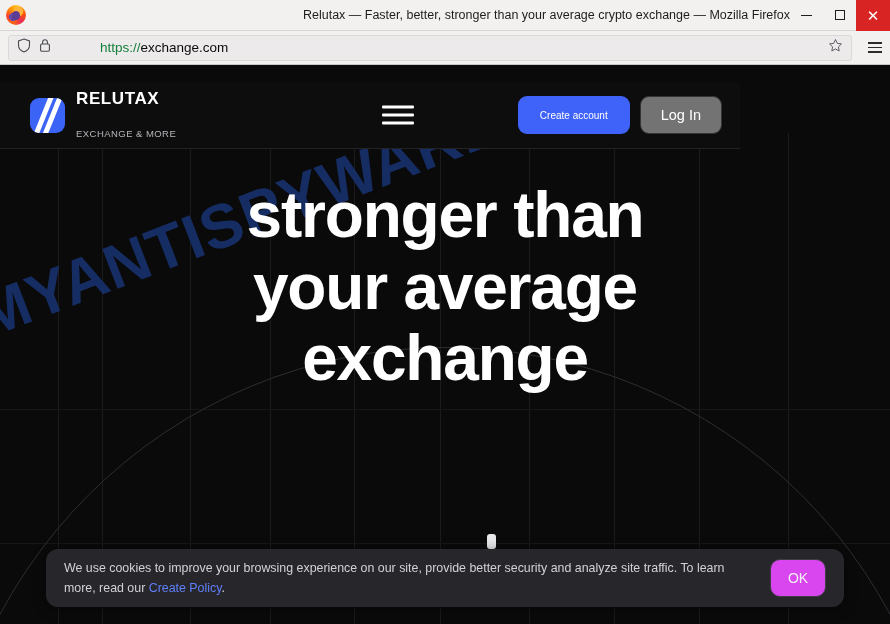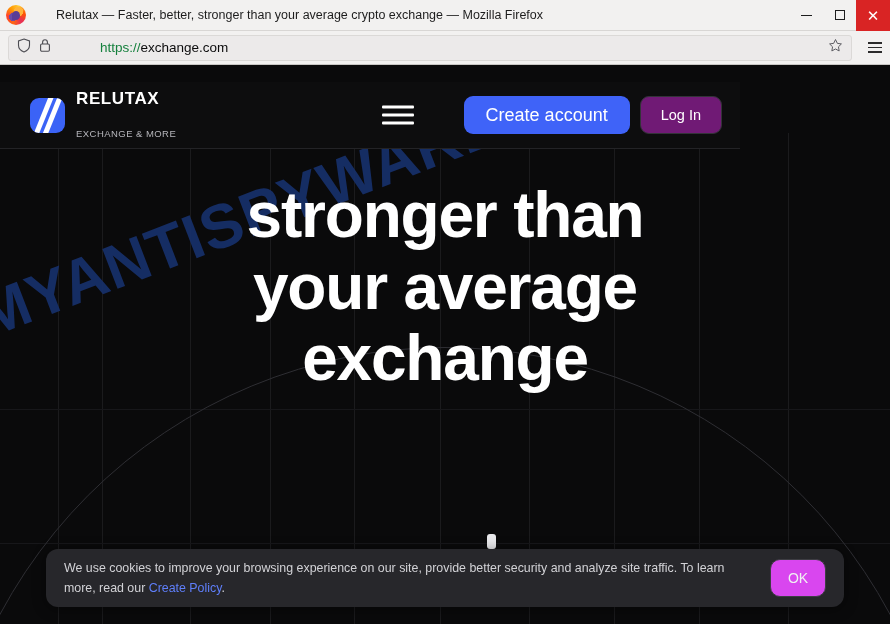--- a/index.html
+++ b/index.html
@@ -25,21 +25,21 @@
       radial-gradient(circle at 62% 34%, #ffb33a 0 26%, rgba(255,179,58,0) 27%),
       conic-gradient(from 200deg at 50% 50%, #ff6611, #ff3d2e, #ff9500, #ffcc33, #ff5500, #e62e58, #ff6611);
     position: relative;
   }
   .ff-logo::after {
     content: ""; position: absolute; left: 29%; top: 30%;
     width: 42%; height: 45%; border-radius: 50% 50% 50% 10%;
     background: #5b3d96;
   }
   .titlebar-text {
-    flex: 1; text-align: left;
+    flex: 1; text-align: right;
     font-size: 12.5px; color: #1d1d1d;
     white-space: nowrap; overflow: hidden;
     padding-left: 30px;
   }
   .win-btns { display: flex; height: 31px; flex: none; }
   .win-btn {
     width: 33px; height: 31px;
     display: flex; align-items: center; justify-content: center;
     color: #1d1d1d;
   }
@@ -107,25 +107,25 @@
     position: absolute; left: 382px; top: 50%; transform: translateY(-50%);
     width: 32px; display: flex; flex-direction: column; gap: 5px; cursor: pointer;
   }
   .nav-toggle span { display: block; height: 3px; background: #fff; border-radius: 1px; }
   .hdr-actions {
     position: absolute; right: 18px; top: 50%; transform: translateY(-50%);
     display: flex; align-items: center; gap: 10px;
   }
   .btn-create {
     background: #3f63f8; color: #fff; border: none; border-radius: 9px;
-    height: 38px; padding: 0 22px; font-size: 18px;
+    height: 38px; padding: 0 22px; font-size: 10px;
     font-family: "Liberation Sans", sans-serif; cursor: pointer;
   }
   .btn-login {
-    background: #701a75; color: #fff; border: 1px solid #333338; border-radius: 9px;
+    background: #737373; color: #fff; border: 1px solid #333338; border-radius: 9px;
     height: 38px; padding: 0 20px; font-size: 14.5px;
     font-family: "Liberation Sans", sans-serif; cursor: pointer;
   }
 
   
   .hero {
     position: absolute; left: 0; top: 67px; width: 890px; height: 491px;
     overflow: hidden;
   }
   .grid-lines { position: absolute; inset: 0; pointer-events: none; }

